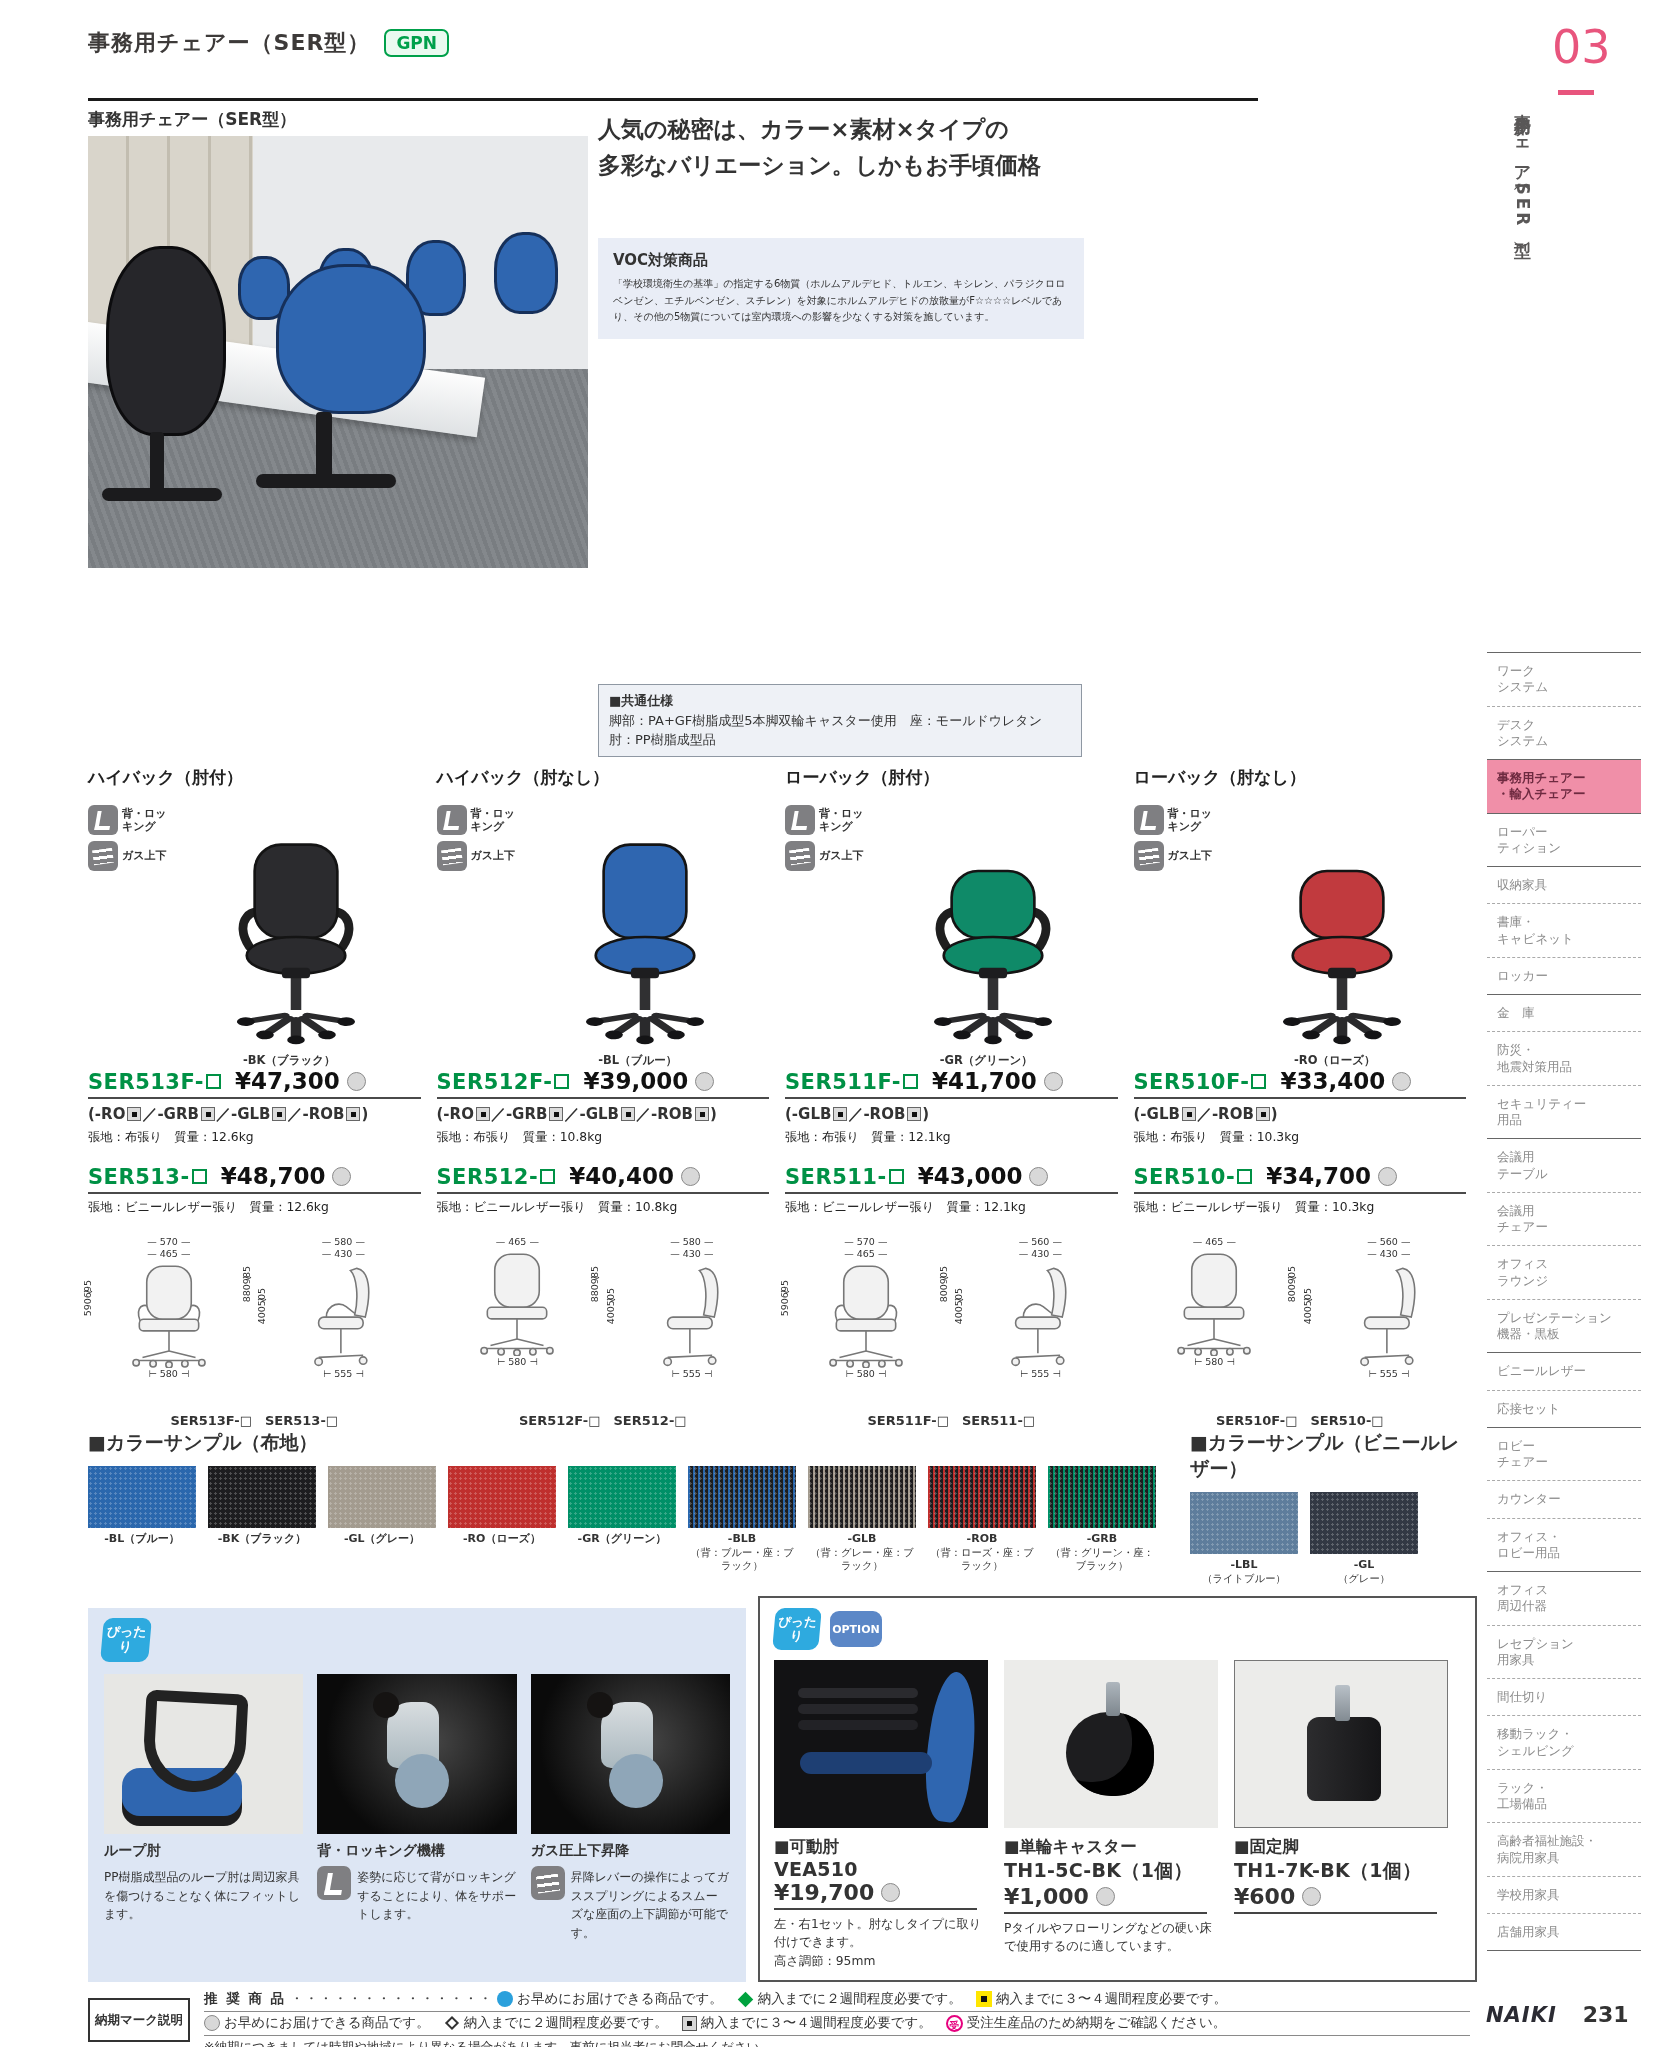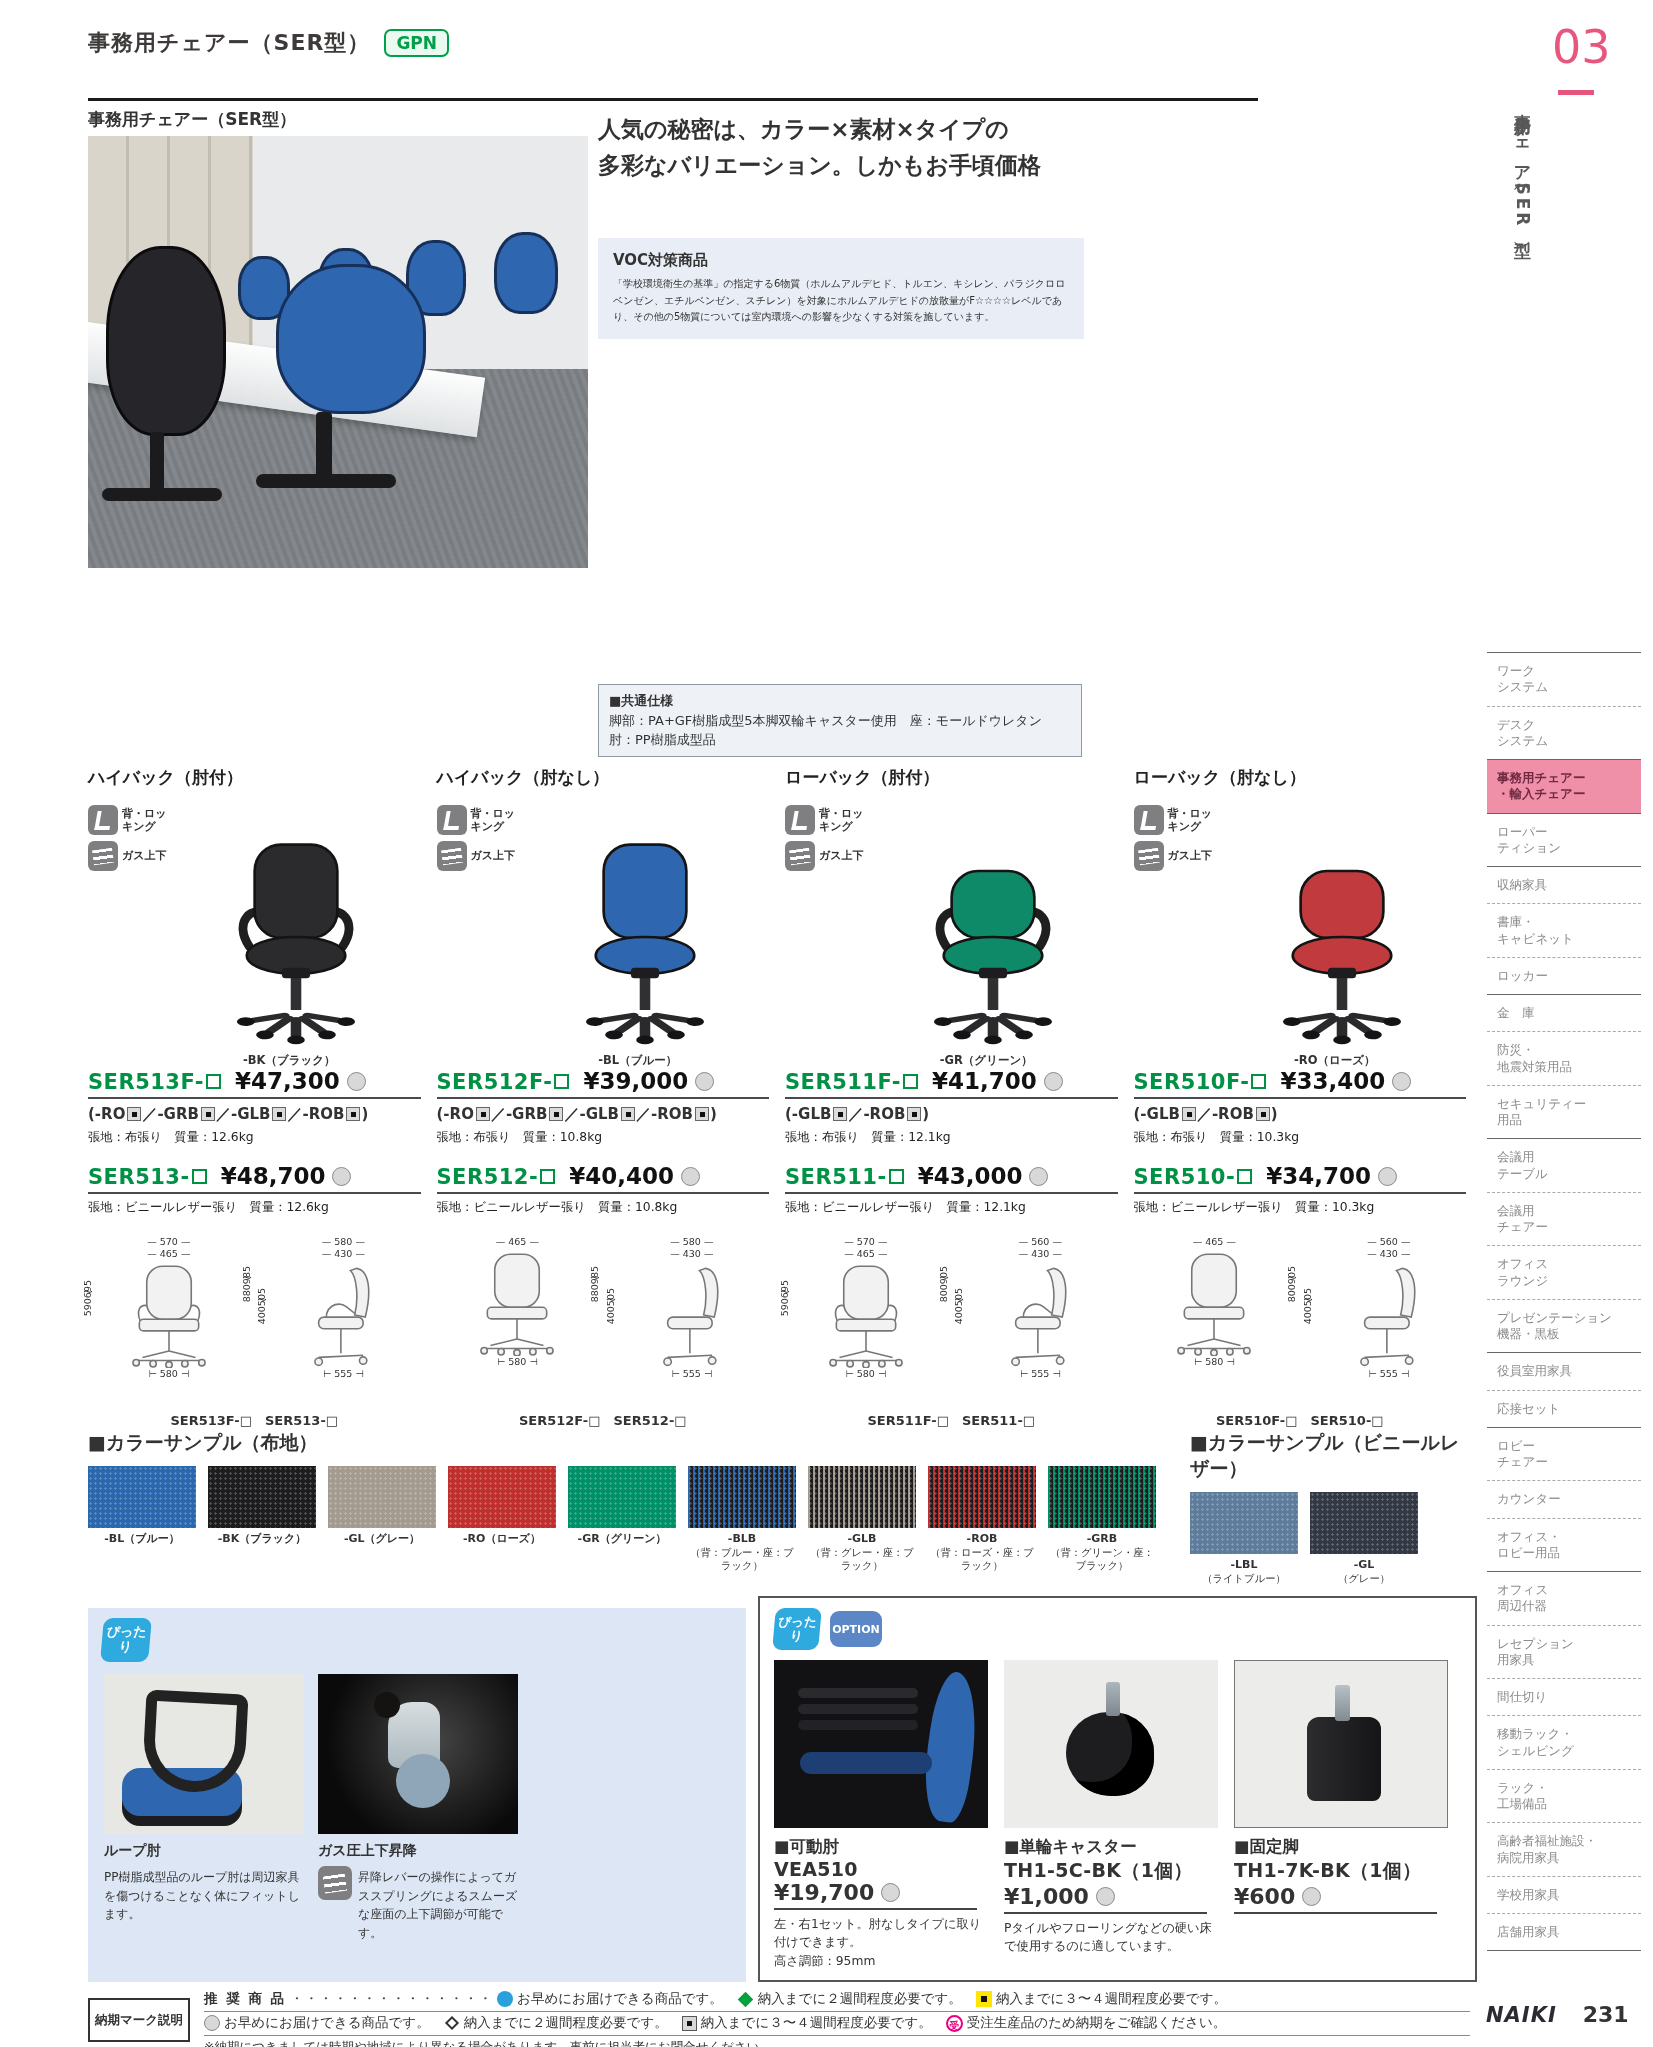--- a/index.html
+++ b/index.html
@@ -804,20 +804,28 @@
 
         <div class="feat" data-interactable="false">
           <div class="fphoto" data-interactable="false" data-ph="loop"></div>
           <div class="ftitle" data-interactable="false">ループ肘</div>
           <div class="fdesc-wrap" data-interactable="false">
 
             <span class="fdesc" data-interactable="false">PP樹脂成型品のループ肘は周辺家具を傷つけることなく体にフィットします。</span>
           </div>
         </div>
 
+        <div class="feat" data-interactable="false">
+          <div class="fphoto" data-interactable="false" data-ph="person"></div>
+          <div class="ftitle" data-interactable="false">背・ロッキング機構</div>
+          <div class="fdesc-wrap" data-interactable="false">
+            <span class="ficon" data-interactable="false" data-ftype="rocking"></span>
+            <span class="fdesc" data-interactable="false">姿勢に応じて背がロッキングすることにより、体をサポートします。</span>
+          </div>
+        </div>
 
         <div class="feat" data-interactable="false">
           <div class="fphoto" data-interactable="false" data-ph="person"></div>
           <div class="ftitle" data-interactable="false">ガス圧上下昇降</div>
           <div class="fdesc-wrap" data-interactable="false">
             <span class="ficon" data-interactable="false" data-ftype="gas"></span>
             <span class="fdesc" data-interactable="false">昇降レバーの操作によってガススプリングによるスムーズな座面の上下調節が可能です。</span>
           </div>
         </div>
       </div>
@@ -958,21 +966,21 @@
 
         <li data-interactable="true" data-div="dashed">会議用
 チェアー</li>
 
         <li data-interactable="true" data-div="dashed">オフィス
 ラウンジ</li>
 
         <li data-interactable="true" data-div="dashed">プレゼンテーション
 機器・黒板</li>
 
-        <li data-interactable="true" data-div="solid">役員室用家具</li>
+        <li data-interactable="true" data-div="solid">ビニールレザー</li>
 
         <li data-interactable="true" data-div="dashed">応接セット</li>
 
         <li data-interactable="true" data-div="solid">ロビー
 チェアー</li>
 
         <li data-interactable="true" data-div="dashed">カウンター</li>
 
         <li data-interactable="true" data-div="dashed">オフィス・
 ロビー用品</li>

